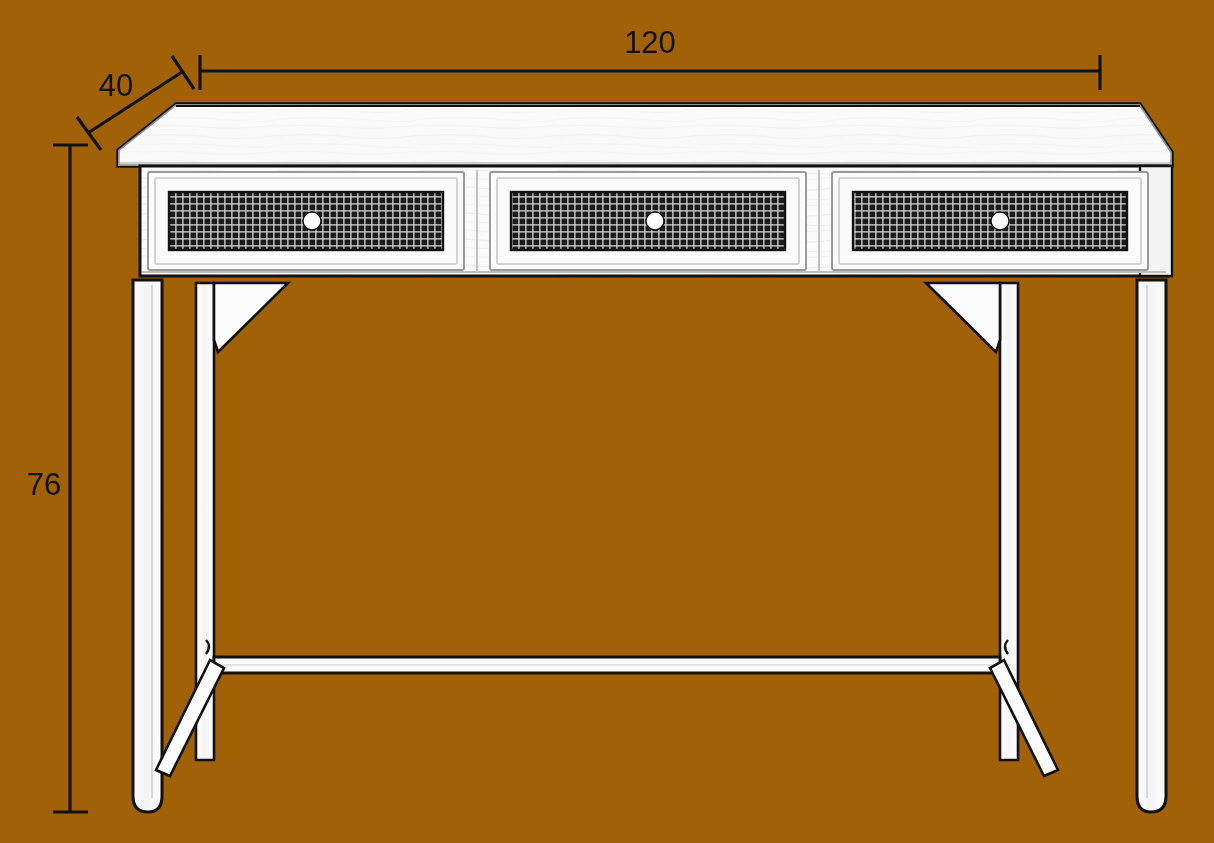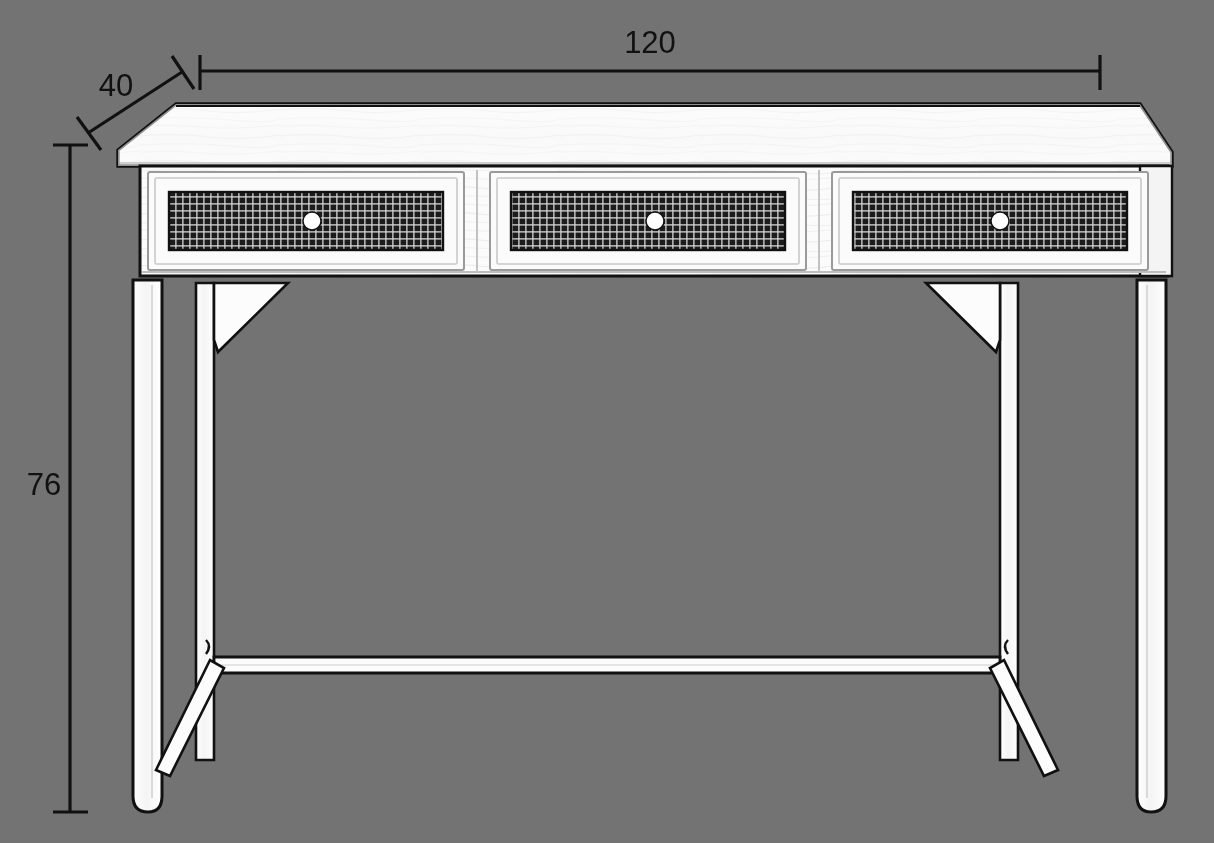--- a/index.html
+++ b/index.html
@@ -7,21 +7,21 @@
     padding: 0;
     background: #ffffff;
   }
   body {
     font-family: "Liberation Sans", sans-serif;
   }
   #stage {
     position: relative;
     width: 1214px;
     height: 843px;
-    background: #737373;
+    background: #a16207;
     overflow: hidden;
     text-decoration: underline;
   }
   #stage svg {
     position: absolute;
     left: 0;
     top: 0;
   }
   .dim-text {
     font-family: "Liberation Sans", sans-serif;

